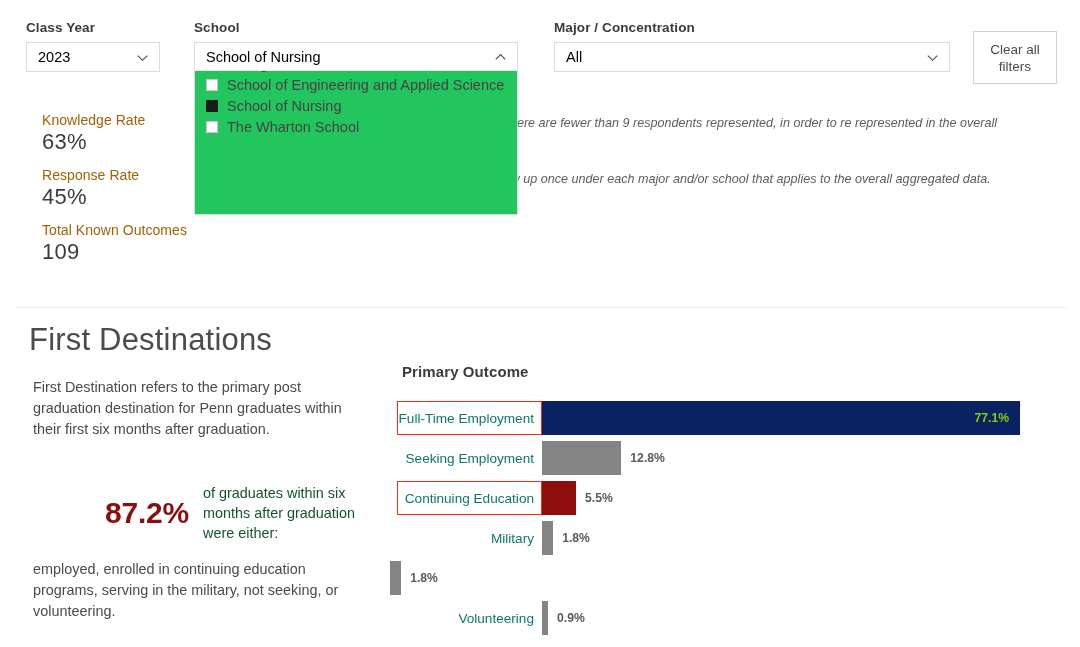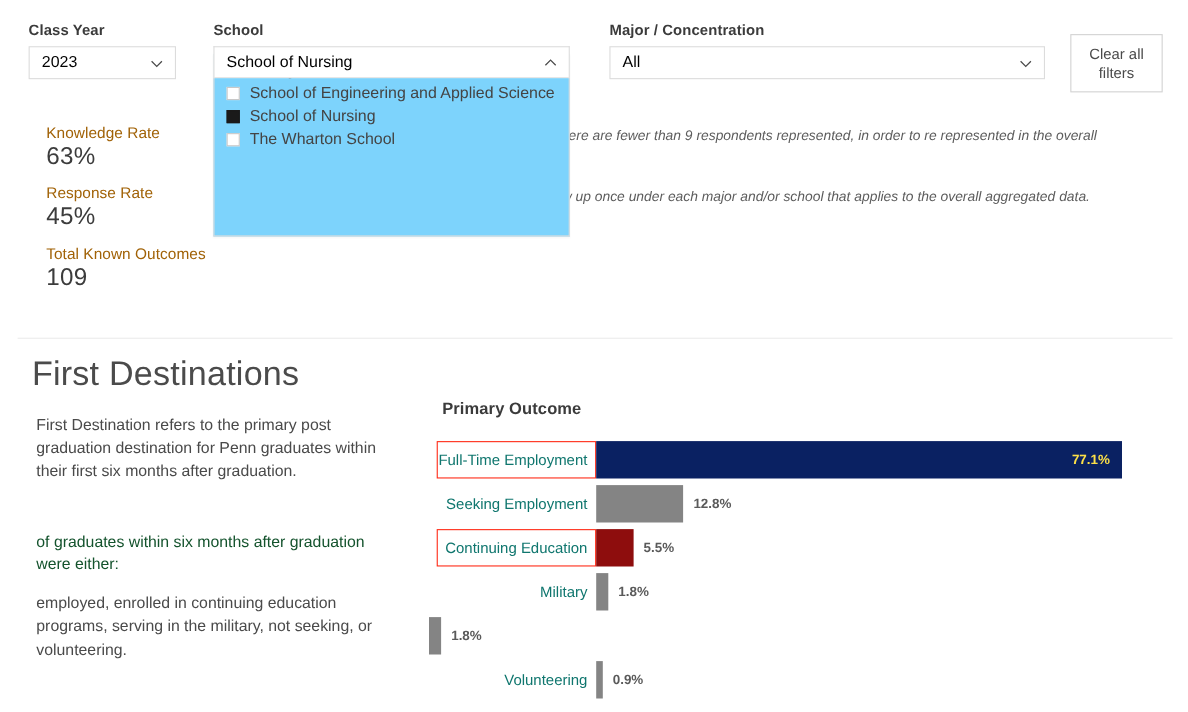--- a/index.html
+++ b/index.html
@@ -65,21 +65,21 @@
   #school-select {
     width: 324px; height: 29px;
     border-bottom: 1px solid #e6e6e6;
     position: relative; z-index: 12;
   }
   #school-dropdown {
     position: absolute;
     left: 0; top: 29px;
     width: 324px;
     height: 166px;
-    background: #7dd3fc;
+    background: #22c55e;
     border: 1px solid #dcdcdc;
     border-top: none;
     box-sizing: border-box;
     z-index: 11;
     padding: 4px 0 0 0;
     box-shadow: 0 1px 2px rgba(0,0,0,0.04);
   }
   .dd-item {
     display: flex;
     align-items: center;
@@ -285,21 +285,21 @@
     font-weight: bold;
     color: #5a5a5a;
     margin-left: 9px;
     white-space: nowrap;
   }
   .bar-value.inside {
     position: absolute;
     right: 11px;
     top: 50%;
     transform: translateY(-50%);
-    color: #fde047;
+    color: #84cc16;
     margin-left: 0;
   }
 </style>
 </head>
 <body>
 
 <div id="filter-bar">
 
   <div id="class-year-group">
     <div class="filter-label">Class Year</div>
@@ -380,20 +380,21 @@
 </div>
 
 <div id="section-divider"></div>
 
 <h1 id="page-title">First Destinations</h1>
 
 <div id="intro-text">First Destination refers to the primary post graduation destination for Penn graduates within their first six months after graduation.</div>
 
 <div id="stat-block">
   <div id="stat-row">
+    <div id="stat-number">87.2%</div>
     <div id="stat-caption">of graduates within six months after graduation were either:</div>
   </div>
   <div id="stat-tail">employed, enrolled in continuing education programs, serving in the military, not seeking, or volunteering.</div>
 </div>
 
 <div id="chart">
   <div id="chart-title">Primary Outcome</div>
   <div id="chart-rows">
       <div class="bar-row selected">
         <div class="bar-label-cell">

